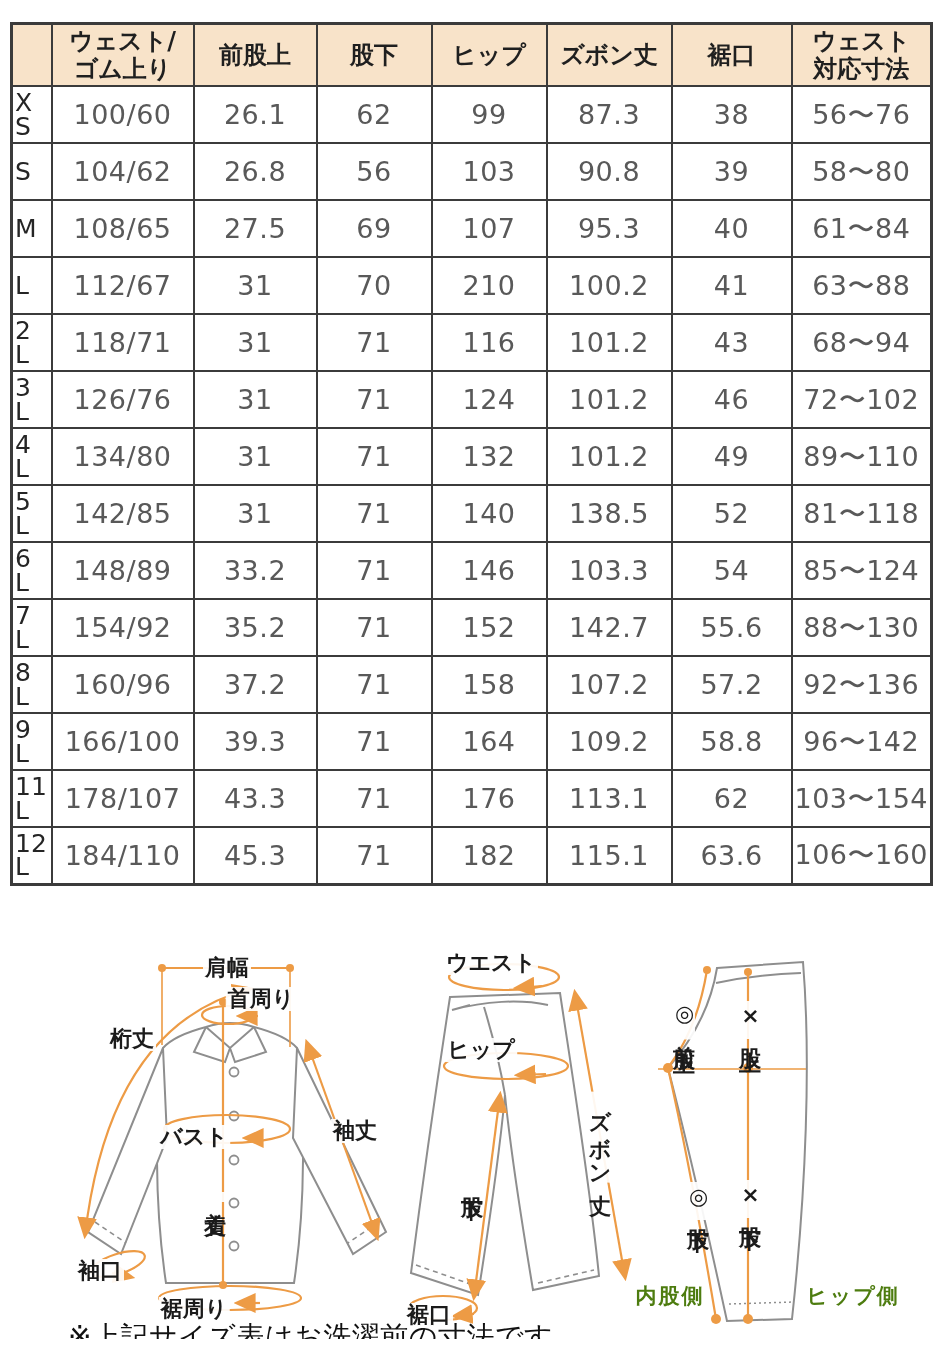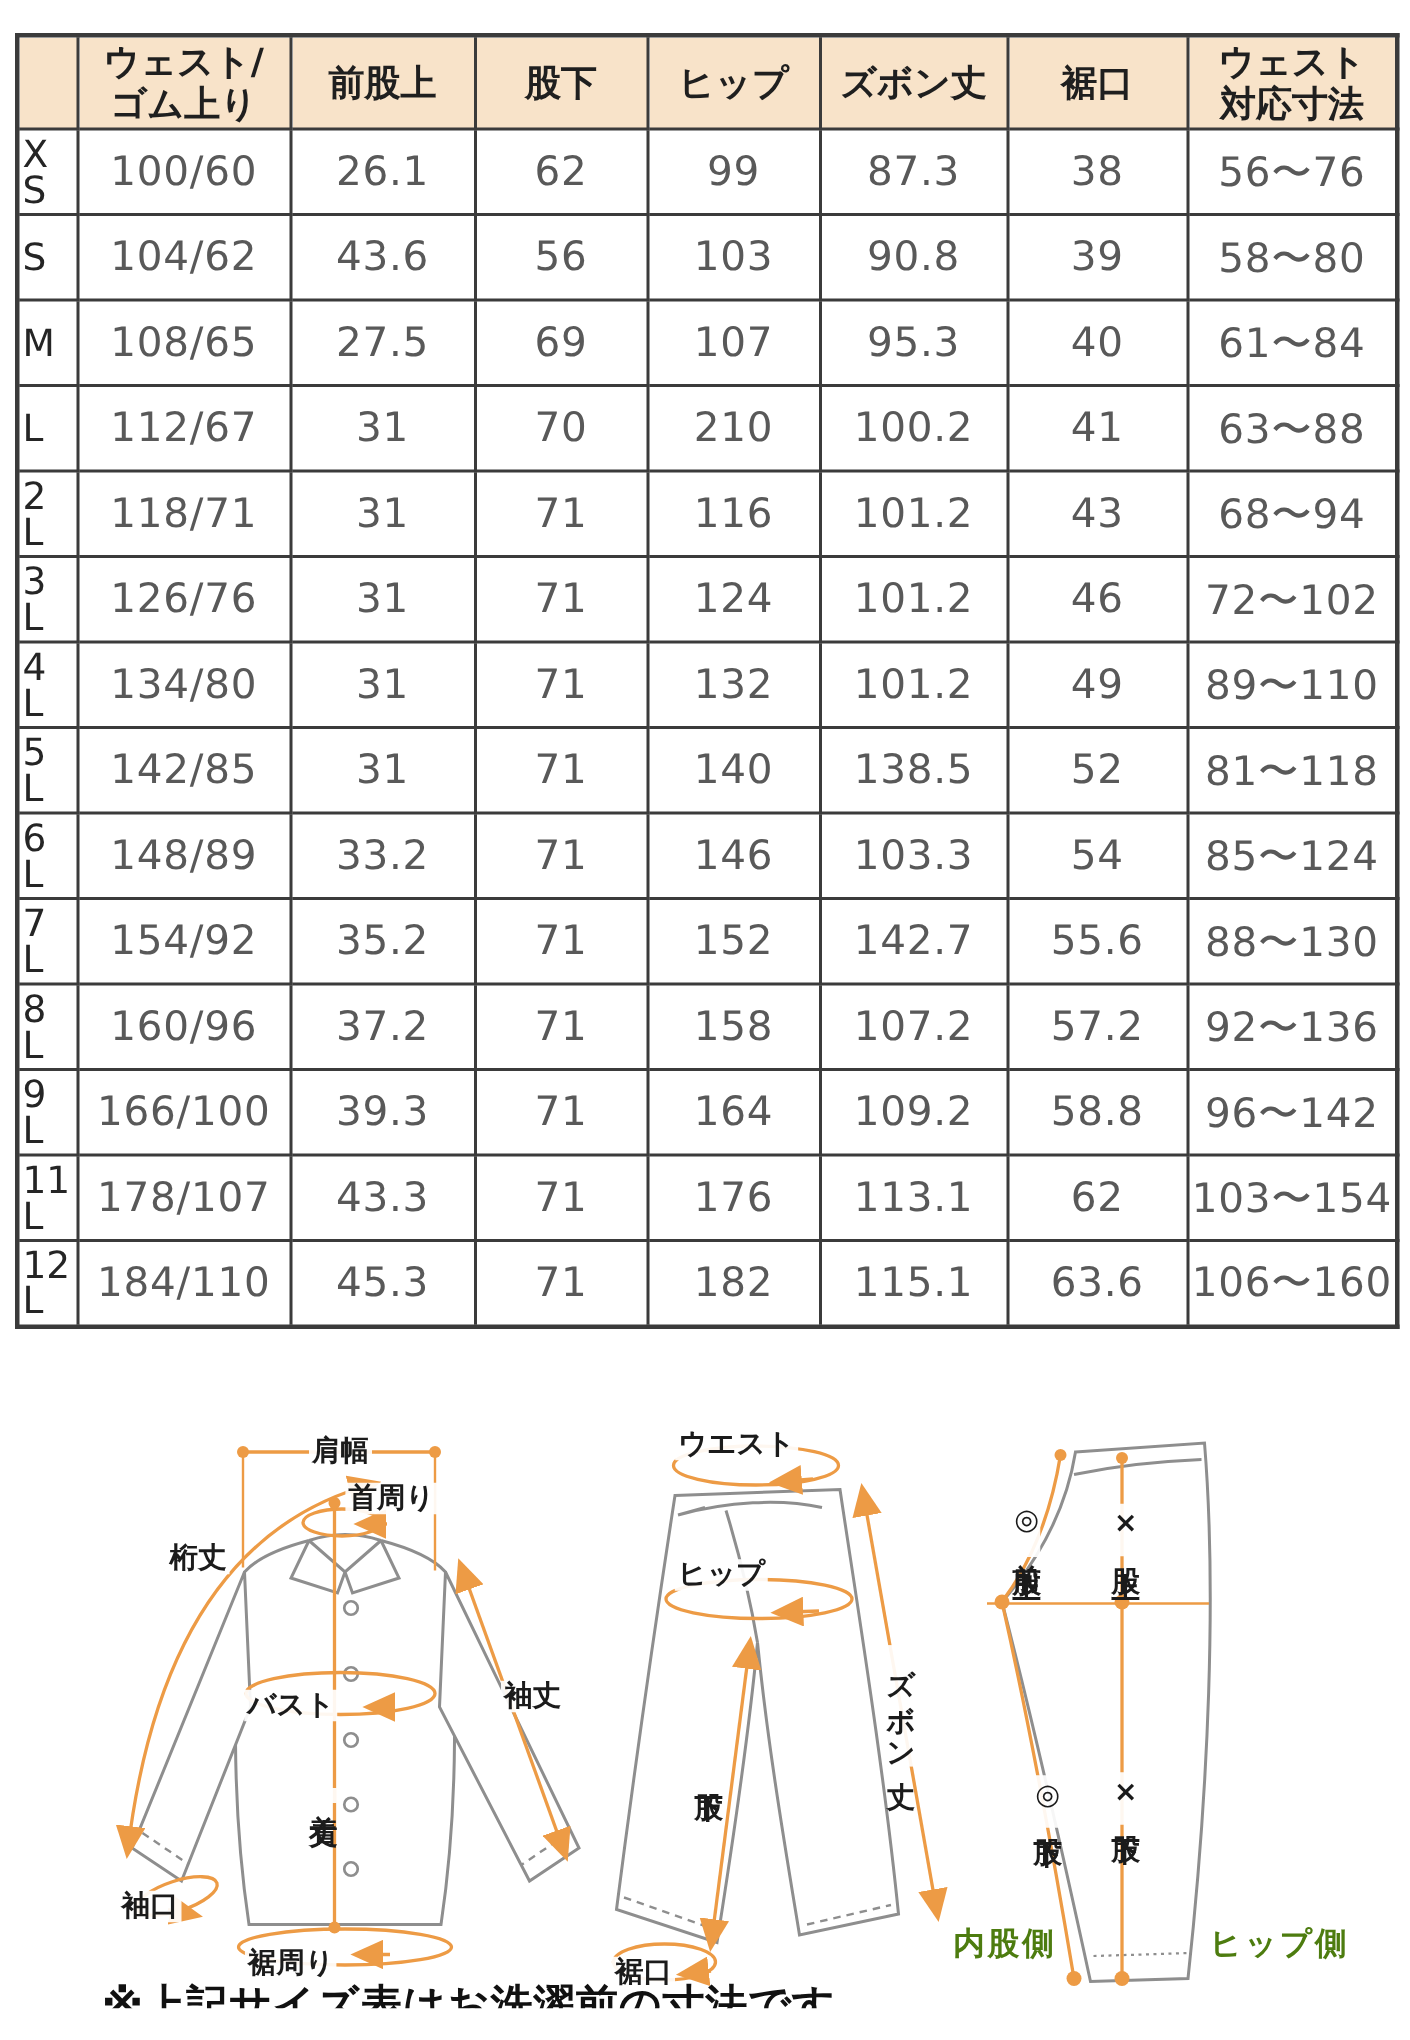--- a/index.html
+++ b/index.html
@@ -14,27 +14,27 @@
   .size-table thead th{background:#F8E3C9;color:#1f1f1f;font-size:24px;font-weight:bold;
     white-space:pre-line;line-height:1.18;height:60px;}
   .size-table tbody tr{height:57px;}
   .size-table tbody th.size{background:#fff;color:#252525;font-size:25px;font-weight:normal;
     line-height:0.95;text-align:left;padding-left:2px;}
   .size-table tbody td{color:#595959;font-size:27px;letter-spacing:0.5px;}
 
   
   .diagrams{position:absolute;left:0;top:935px;width:940px;height:425px;}
   .diagrams svg{position:absolute;left:0;top:0;}
-  .dlab{position:absolute;transform:translate(-50%,-50%);font-size:19px;font-weight:bold;
+  .dlab{position:absolute;transform:translate(-50%,-50%);font-size:22px;font-weight:bold;
     color:#1b1b1b;white-space:nowrap;line-height:1;z-index:3;}
   .dlab.wbg{background:rgba(255,255,255,0.92);padding:1px 2px;}
   .dlab.v{writing-mode:vertical-rl;text-orientation:upright;letter-spacing:3px;padding:2px 0;}
   .dlab.gray{color:#4d7c0f;font-size:21px;letter-spacing:2px;}
 
-  .note{position:absolute;left:68px;top:1318px;font-size:28px;font-weight:bold;
+  .note{position:absolute;left:68px;top:1318px;font-size:28px;font-weight:normal;
     color:#111;letter-spacing:0.5px;z-index:4;}
 </style>
 </head>
 <body>
 
 <div class="page">
 
   <table class="size-table">
     <colgroup>
       <col style="width:40px">
@@ -70,21 +70,21 @@
           <td>26.1</td>
           <td>62</td>
           <td>99</td>
           <td>87.3</td>
           <td>38</td>
           <td>56〜76</td>
         </tr>
         <tr>
           <th class="size">S</th>
           <td>104/62</td>
-          <td>43.6</td>
+          <td>26.8</td>
           <td>56</td>
           <td>103</td>
           <td>90.8</td>
           <td>39</td>
           <td>58〜80</td>
         </tr>
         <tr>
           <th class="size">M</th>
           <td>108/65</td>
           <td>27.5</td>

